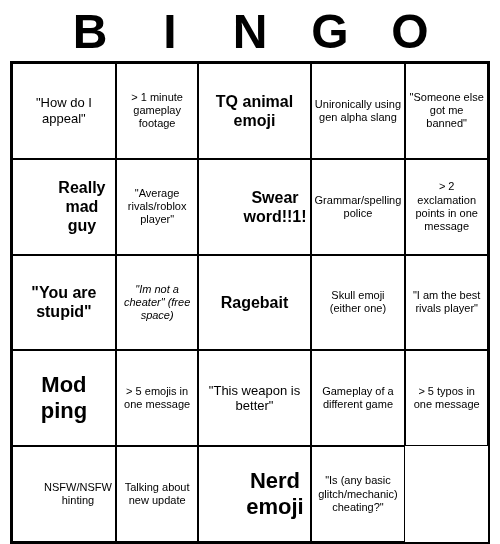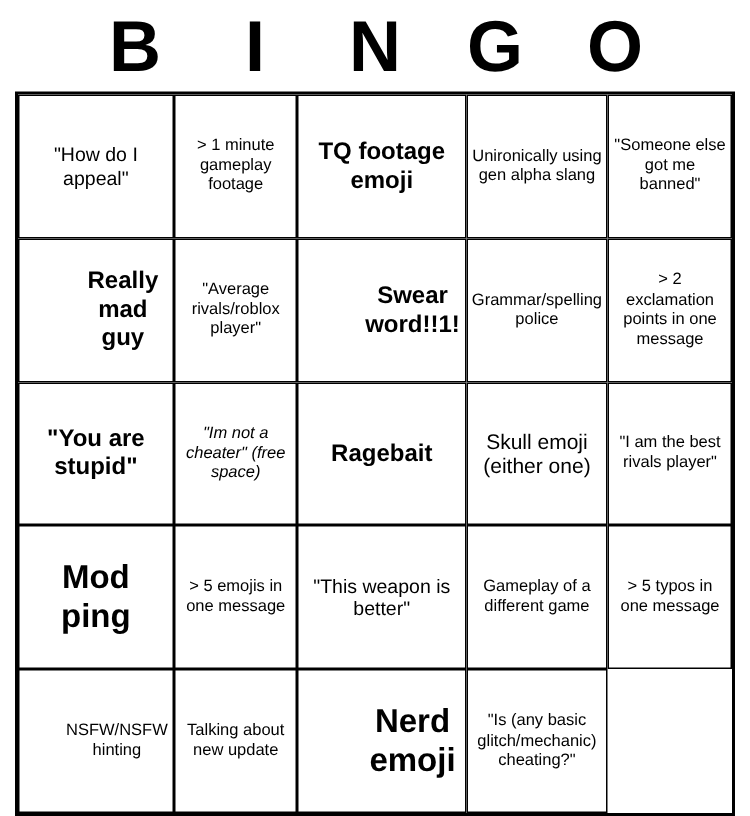--- a/index.html
+++ b/index.html
@@ -57,32 +57,32 @@
   <span>B</span>
   <span>I</span>
   <span>N</span>
   <span>G</span>
   <span>O</span>
 </div>
 
 <div class="bingo-grid" id="bingo-grid">
 <div class="bingo-cell" style="font-size: 13px; font-weight: normal;">"How do I appeal"</div>
     <div class="bingo-cell" style="font-size: 11px;">&gt; 1 minute gameplay footage</div>
-    <div class="bingo-cell" style="font-size: 16px; font-weight: bold;">TQ footage emoji</div>
+    <div class="bingo-cell" style="font-size: 16px; font-weight: bold;">TQ animal emoji</div>
     <div class="bingo-cell" style="font-size: 11px;">Unironically using gen alpha slang</div>
     <div class="bingo-cell" style="font-size: 11px;">"Someone else got me banned"</div>
     <div class="bingo-cell" style="font-size: 16px; font-weight: bold; padding-left: 39px;">Really mad guy</div>
     <div class="bingo-cell" style="font-size: 11px;">"Average rivals/roblox player"</div>
     <div class="bingo-cell" style="font-size: 16px; font-weight: bold; padding-left: 44px;">Swear word!!1!</div>
     <div class="bingo-cell" style="font-size: 11px;">Grammar/spelling police</div>
     <div class="bingo-cell" style="font-size: 11px;">&gt; 2 exclamation points in one message</div>
     <div class="bingo-cell" style="font-size: 16px; font-weight: bold;">"You are stupid"</div>
     <div class="bingo-cell" style="font-size: 11px; font-style: italic; font-weight: normal;">"Im not a cheater" (free space)</div>
     <div class="bingo-cell" style="font-size: 16px; font-weight: bold;">Ragebait</div>
-    <div class="bingo-cell" style="font-size: 14px;">Skull emoji (either one)</div>
+    <div class="bingo-cell" style="font-size: 11px;">Skull emoji (either one)</div>
     <div class="bingo-cell" style="font-size: 11px;">"I am the best rivals player"</div>
     <div class="bingo-cell" style="font-size: 22px; font-weight: bold;">Mod ping</div>
     <div class="bingo-cell" style="font-size: 11px;">&gt; 5 emojis in one message</div>
     <div class="bingo-cell" style="font-size: 13px; font-weight: normal;">"This weapon is better"</div>
     <div class="bingo-cell" style="font-size: 11px;">Gameplay of a different game</div>
     <div class="bingo-cell" style="font-size: 11px;">&gt; 5 typos in one message</div>
     <div class="bingo-cell" style="font-size: 11px; padding-left: 31px;">NSFW/NSFW hinting</div>
     <div class="bingo-cell" style="font-size: 11px;">Talking about new update</div>
     <div class="bingo-cell" style="font-size: 22px; font-weight: bold; padding-left: 44px;">Nerd emoji</div>
     <div class="bingo-cell" style="font-size: 11px;">"Is (any basic glitch/mechanic) cheating?"</div>

